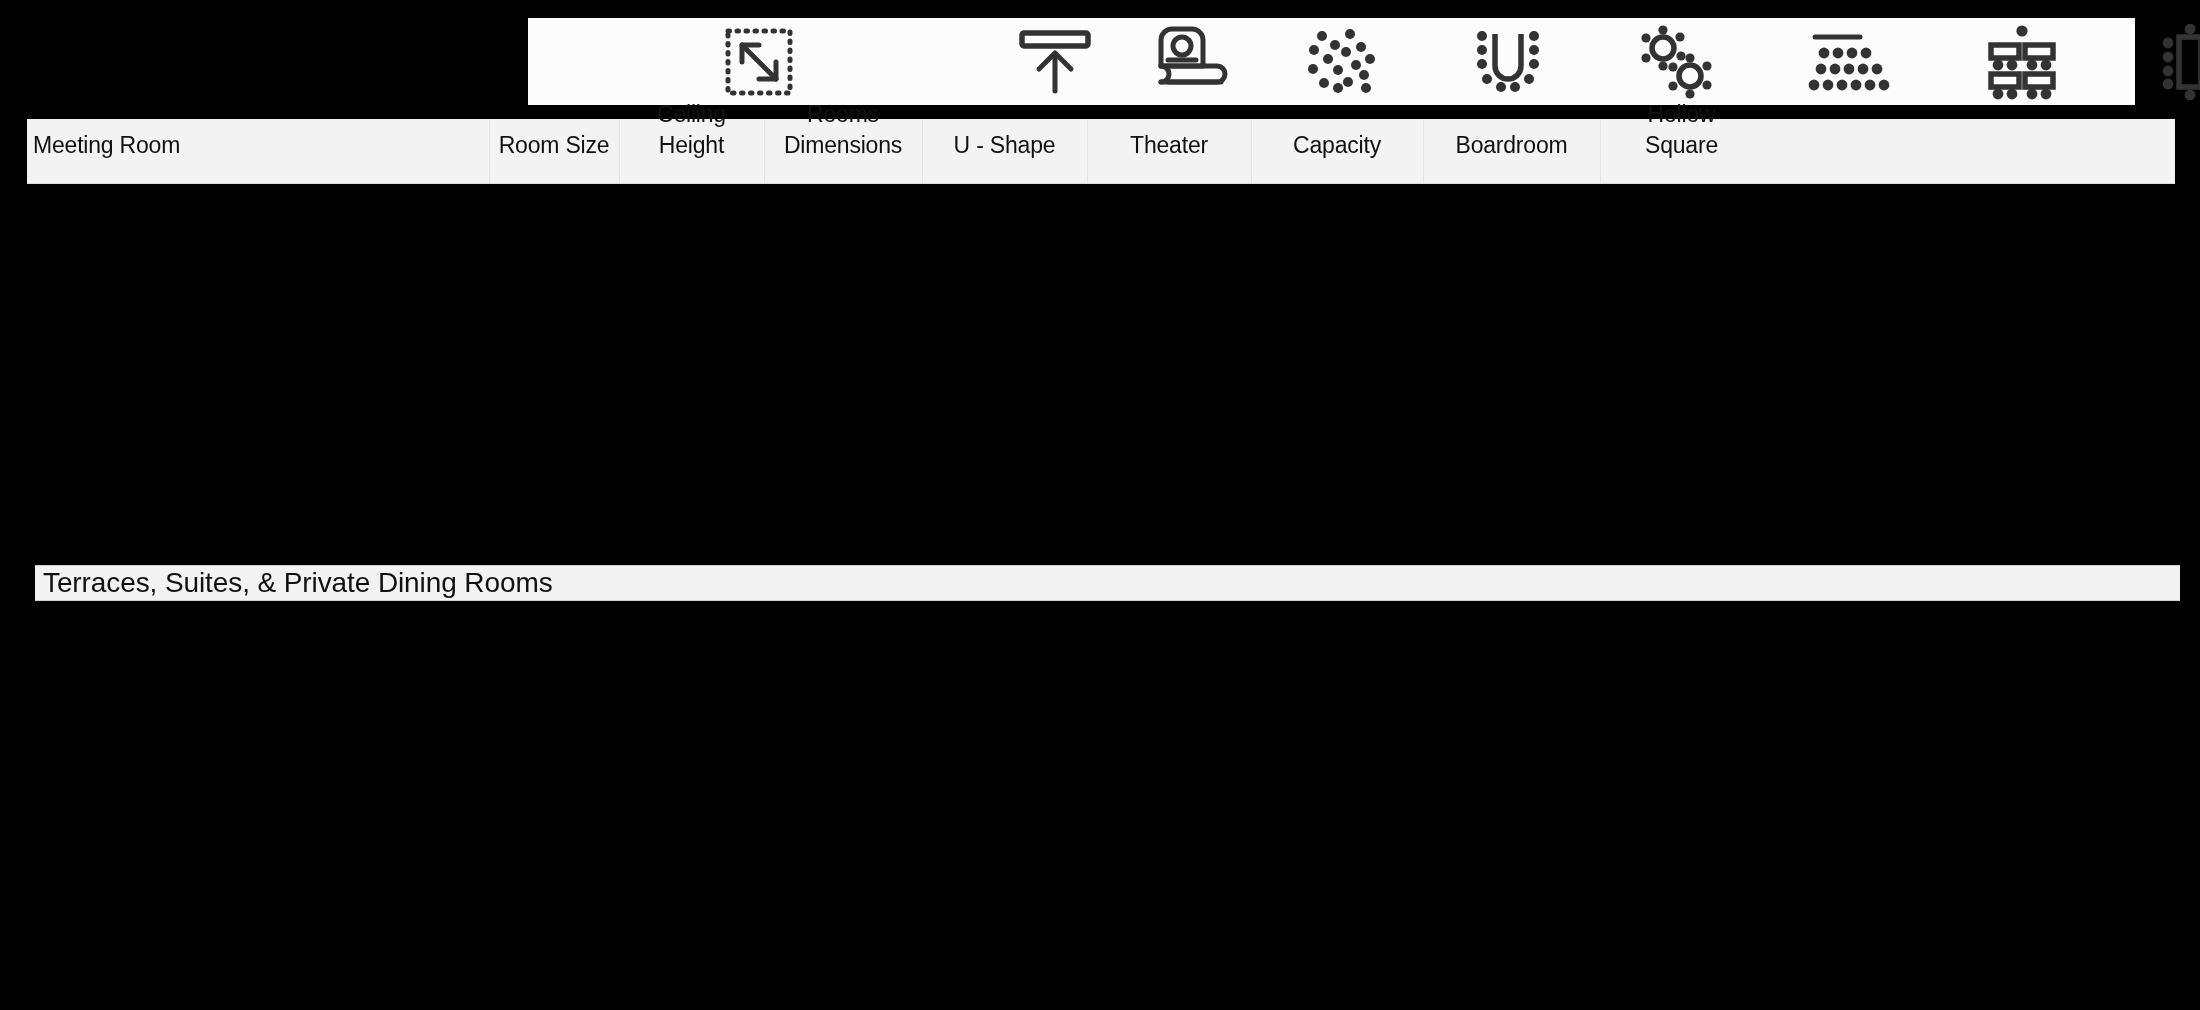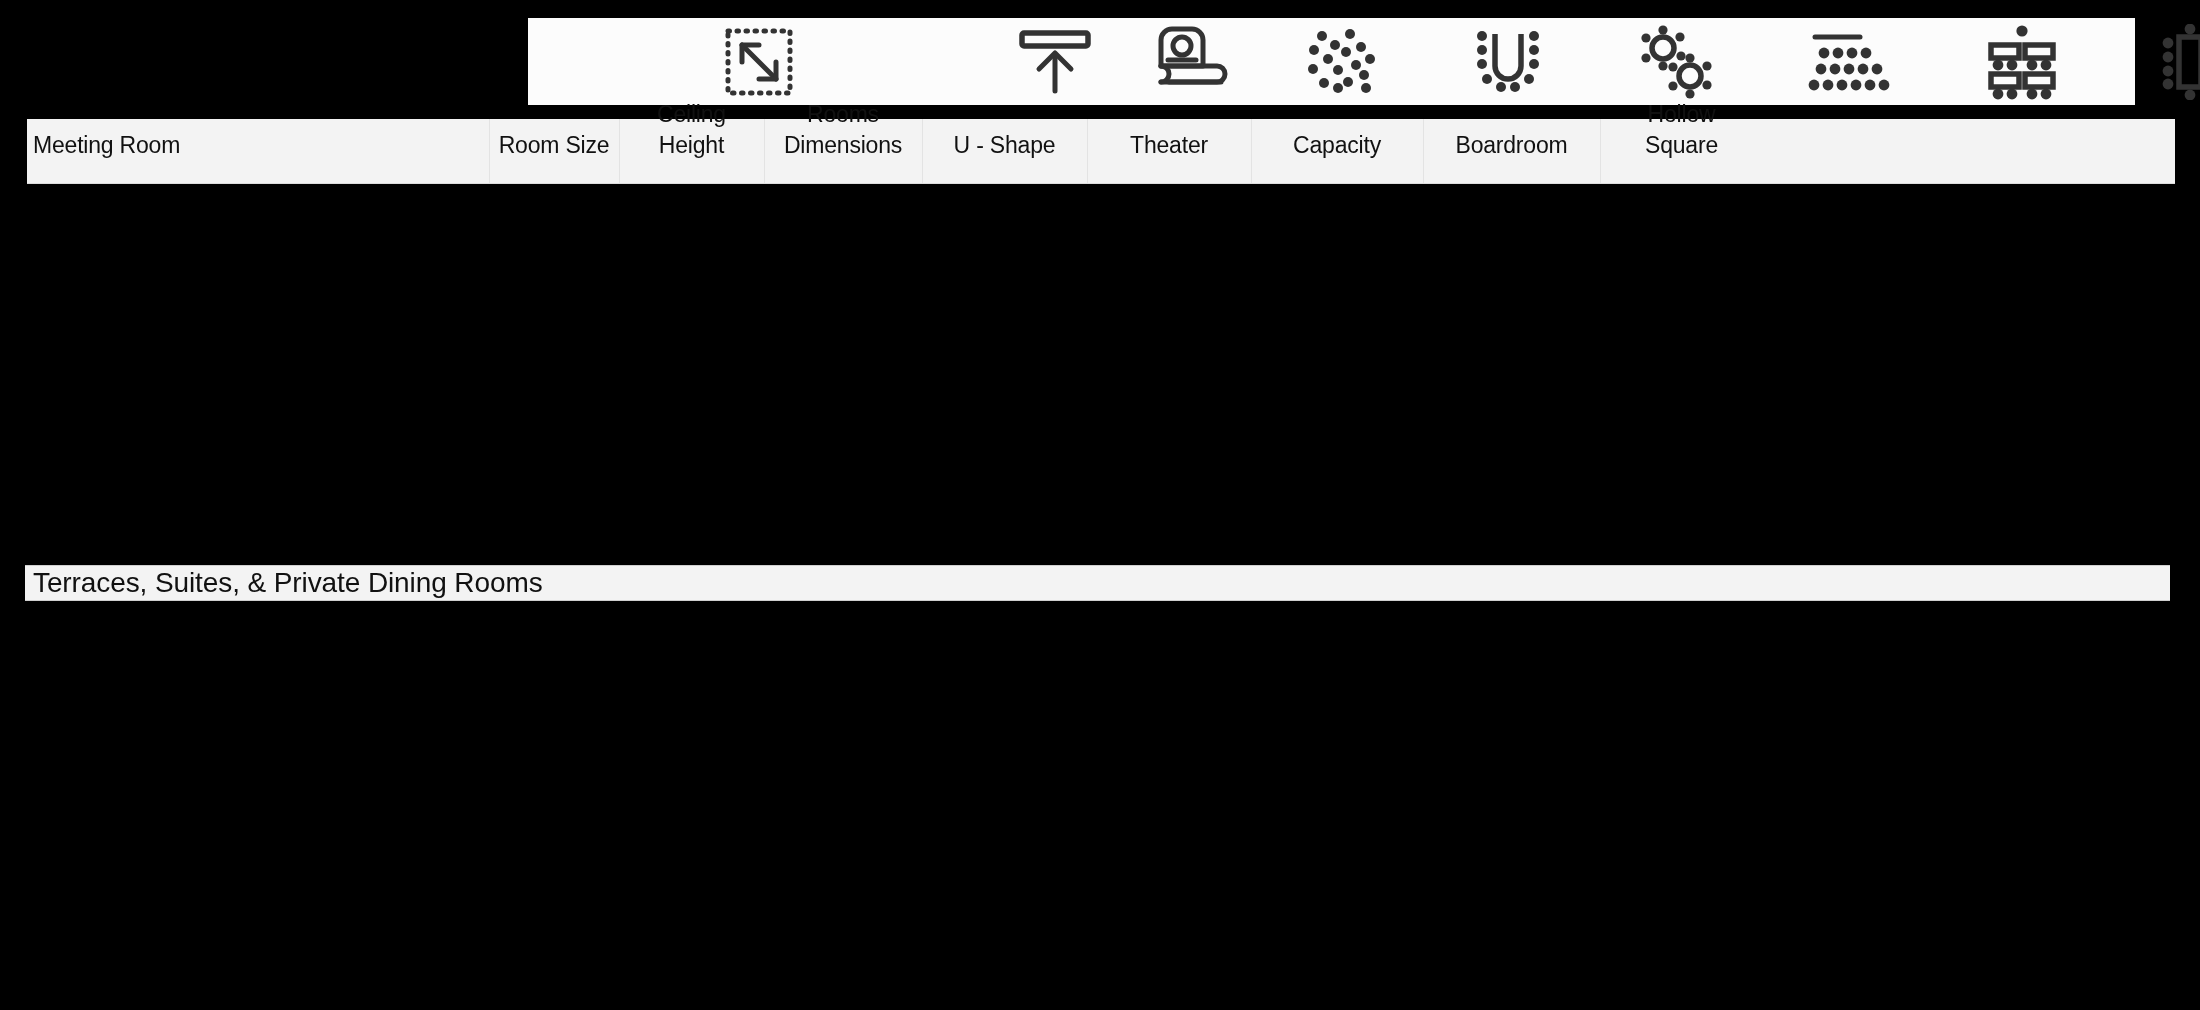--- a/index.html
+++ b/index.html
@@ -96,21 +96,21 @@
     background: #e3e3e3;
   }
   .th-first {
     justify-content: flex-start;
     padding-left: 6px;
   }
 
   
   .section-bar {
     position: absolute;
-    left: 25px;
+    left: 35px;
     top: 565px;
     width: 2145px;
     height: 36px;
     background: #f3f3f3;
     display: flex;
     align-items: center;
     padding-left: 8px;
     box-sizing: border-box;
     border-top: 1px solid #cfcfcf;
     border-bottom: 1px solid #cfcfcf;

